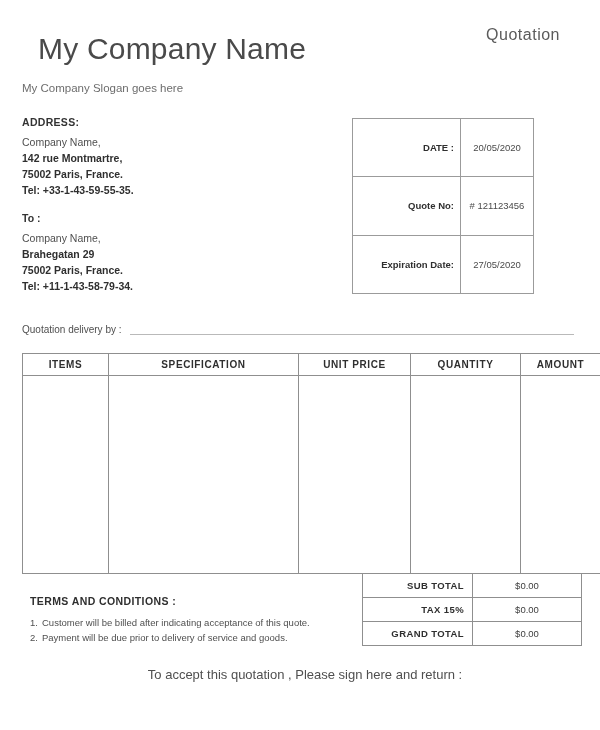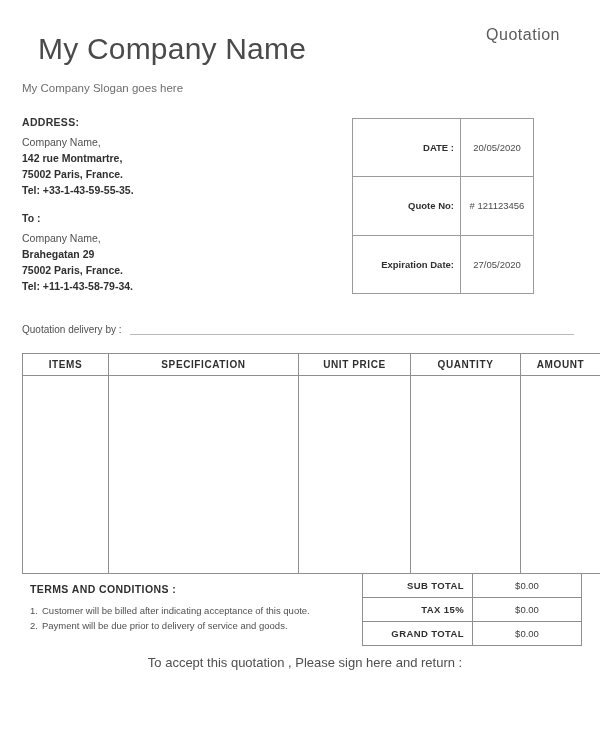--- a/index.html
+++ b/index.html
@@ -173,21 +173,21 @@
     width: 110px;
     letter-spacing: 0.4px;
   }
   .tot-val {
     text-align: center;
     color: #3d3d3d;
   }
 
   .terms {
     width: 340px;
-    padding-top: 10px;
+    padding-top: 22px;
   }
   .terms-title {
     font-size: 10.5px;
     font-weight: bold;
     color: #2f2f2f;
     letter-spacing: 0.4px;
     margin-bottom: 8px;
     padding-left: 8px;
   }
   .terms-item {

